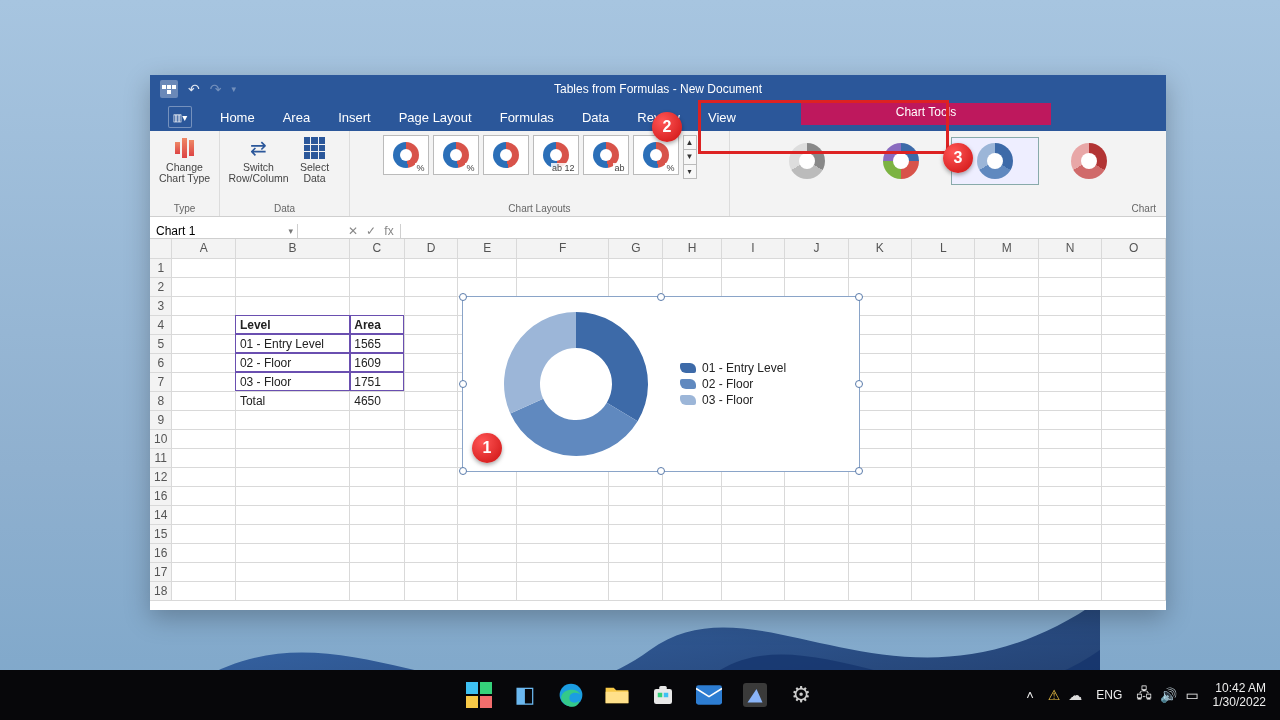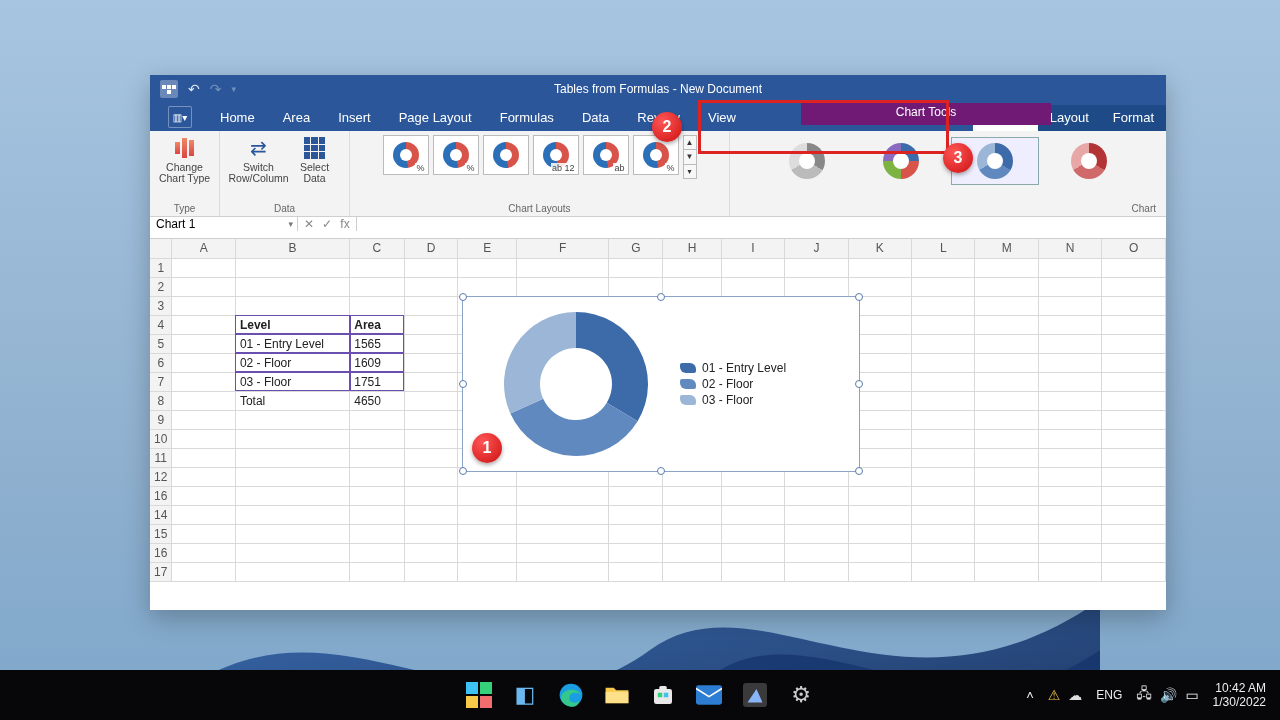--- a/index.html
+++ b/index.html
@@ -11,21 +11,21 @@
   
   .titlebar { height: 28px; background: #2b579a; color: #fff; display: flex; align-items: center; font-size: 12px; }
   .titlebar .left { display:flex; align-items:center; gap:10px; padding-left:10px; }
   .titlebar .grid-icon { width:18px; height:18px; background: rgba(255,255,255,.3); border-radius:2px; display:flex; flex-wrap:wrap; align-content:center; justify-content:center; gap:1px; }
   .titlebar .grid-icon span { width:4px; height:4px; background:#fff; }
   .titlebar .arrow { color: rgba(255,255,255,.85); font-size:14px; cursor:pointer; }
   .titlebar .dim { opacity:.4; }
   .titlebar .title { position:absolute; left:0; right:0; text-align:center; pointer-events:none; }
 
   
-  .context-hdr { position:absolute; right:115px; top:0; height:22px; width:250px; text-align:center; color:#fff; font-size:12px; background:#701a75; pointer-events:none; }
+  .context-hdr { position:absolute; right:115px; top:0; height:22px; width:250px; text-align:center; color:#fff; font-size:12px; background:#be185d; pointer-events:none; }
   .context-hdr span { display:inline-block; padding-top:2px; }
 
   
   .tabs { height: 28px; background:#2b579a; display:flex; align-items:flex-end; padding-left: 18px; gap:4px; font-size:13px; color:#fff; position:relative; }
   .filetab { width:24px; height:22px; background:#2b579a; border:1px solid rgba(255,255,255,.35); border-radius:2px; margin-right:12px; margin-bottom:3px; display:flex; align-items:center; justify-content:center; font-size:10px;}
   .tab { padding:0 12px; height:26px; line-height:26px; cursor:pointer; position:relative; }
   .tab.active { background:#fff; color:#2b579a; border-radius:2px 2px 0 0;}
   .ctx-group { margin-left:auto; display:flex; }
   .ctx-group .tab { background:#1e4b88; }
   .ctx-group .tab.active { background:#fff; color:#2b579a; }
@@ -57,21 +57,21 @@
   .spin-col div:last-child{border:none;}
 
   .style-thumb { width:88px; height:48px; border:1px solid transparent; display:flex; align-items:center; justify-content:center; cursor:pointer; }
   .style-thumb.sel { border:1px solid #8aa; background:#eef;}
 
   .stylegrp { flex:1; border-right:none; }
   .stylegrp .items{ gap:6px; padding:2px 4px; align-items:center;}
   .stylegrp .grplabel{ align-self:flex-end; margin-right:4px; }
 
   
-  .fxrow { height:22px; border-bottom:1px solid #cfcfcf; display:flex; align-items:flex-start; font-size:12px;}
+  .fxrow { height:22px; border-bottom:1px solid #cfcfcf; display:flex; align-items:flex-end; font-size:12px;gap:44px;}
   .namebox { width:148px; border-right:1px solid #cfcfcf; padding:0 6px; position:relative; background:#fff;}
   .namebox input { width:100%; border:none; outline:none; font-size:12px; }
   .namebox::after{ content:"▾"; position:absolute; right:4px; top:2px; color:#777; font-size:9px;}
   .fxbtns { display:flex; gap:4px; padding:0 4px; color:#888; border-right:1px solid #cfcfcf;}
   .fxbtns span{ width:14px; text-align:center; cursor:pointer;}
   .fxinput { flex:1; padding:0 6px; }
   .fxinput input{ width:100%; border:none; outline:none;}
 
   
   .gridwrap { position:relative; height: calc(100% - 28px - 28px - 86px - 22px); overflow:hidden; background:#fff;}
@@ -146,25 +146,20 @@
       <div class="arrow">↶</div>
       <div class="arrow dim">↷</div>
       <div class="arrow dim" style="font-size:9px">▾</div>
     </div>
     <div class="title">Tables from Formulas - New Document</div>
   </div>
 
   <div class="tabs">
     <div class="filetab">▥▾</div>
     <div id="main-tabs" style="display:contents"><div class="tab">Home</div><div class="tab">Area</div><div class="tab">Insert</div><div class="tab">Page Layout</div><div class="tab">Formulas</div><div class="tab">Data</div><div class="tab">Review</div><div class="tab">View</div></div>
-    <div class="ctx-group" id="ctx-tabs">
-        <div class="tab active">Design</div>
-        <div class="tab">Layout</div>
-        <div class="tab">Format</div>
-      </div>
     <div class="context-hdr"><span>Chart Tools</span></div>
     <div class="red-box"></div>
     <div class="badge badge2">2</div>
   </div>
 
   <div class="ribbon">
     <div class="rgroup" style="width:70px">
       <div class="items">
         <div class="ritem">
           <div class="ico bars-ico">
@@ -587,20 +582,38 @@
             <td class="cI"></td>
             <td class="cJ"></td>
             <td class="cK"></td>
             <td class="cL"></td>
             <td class="cM"></td>
             <td class="cN"></td>
             <td class="cO"></td>
           </tr>
           <tr>
             <th>17</th>
+            <td class="cA"></td>
+            <td class="cB"></td>
+            <td class="cC"></td>
+            <td class="cD"></td>
+            <td class="cE"></td>
+            <td class="cF"></td>
+            <td class="cG"></td>
+            <td class="cH"></td>
+            <td class="cI"></td>
+            <td class="cJ"></td>
+            <td class="cK"></td>
+            <td class="cL"></td>
+            <td class="cM"></td>
+            <td class="cN"></td>
+            <td class="cO"></td>
+          </tr>
+          <tr>
+            <th>18</th>
             <td class="cA"></td>
             <td class="cB"></td>
             <td class="cC"></td>
             <td class="cD"></td>
             <td class="cE"></td>
             <td class="cF"></td>
             <td class="cG"></td>
             <td class="cH"></td>
             <td class="cI"></td>
             <td class="cJ"></td>

